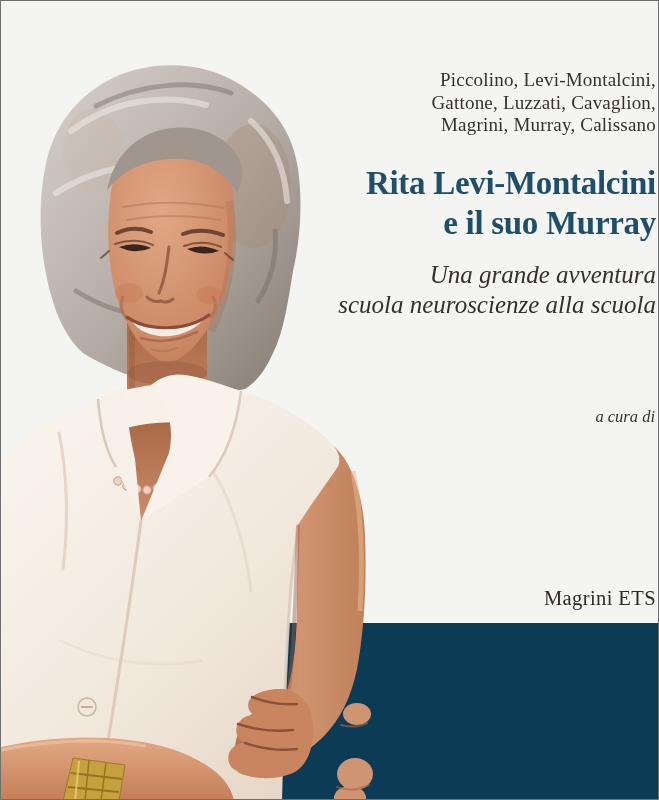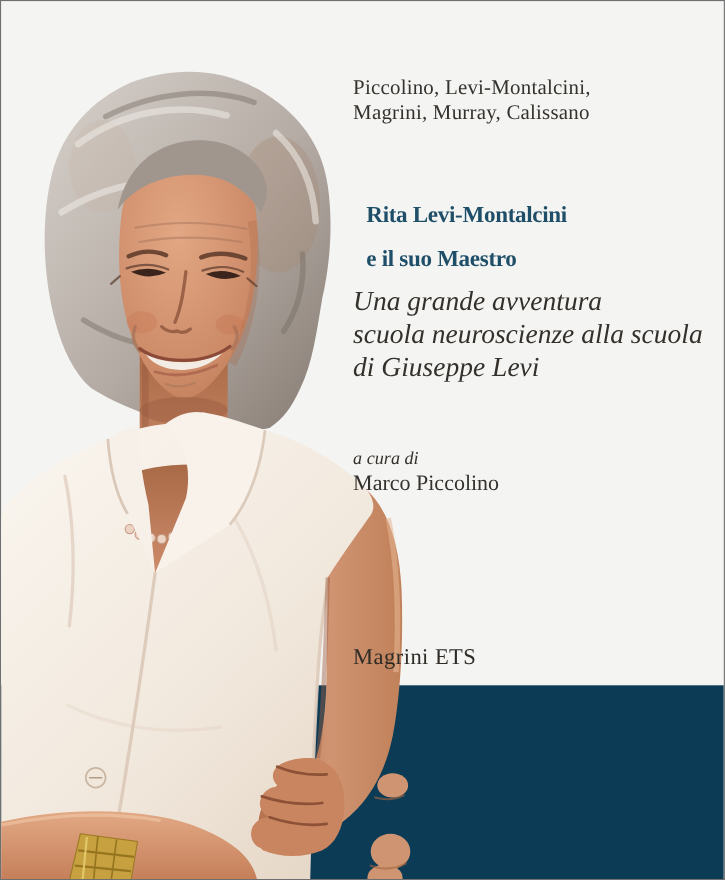--- a/index.html
+++ b/index.html
@@ -5,23 +5,23 @@
   html,body{margin:0;padding:0;background:#ddd;}
   .cover{
     position:relative;width:659px;height:800px;box-sizing:border-box;
     background:var(--background,#f4f4f2);
     border:1px solid #6f6f6f;
     overflow:hidden;
     font-family:"Liberation Serif","DejaVu Serif",serif;
   }
   .photo{position:absolute;left:0;top:0;z-index:2;}
   .band{position:absolute;left:0;top:622px;width:100%;height:178px;background:var(--band-navy,#0c3b55);z-index:1;}
-  .textcol{position:absolute;left:320px;top:0;width:335px;height:100%;text-align:left;z-index:3;}
+  .textcol{position:absolute;left:320px;top:0;width:335px;height:100%;text-align:right;z-index:3;}
   .authors{position:absolute;top:68px;left:0;right:0;font-size:19px;line-height:22.5px;letter-spacing:.2px;color:#35322d;}
-  .title{position:absolute;top:162px;left:0;right:0;margin:12px;font-size:21px;line-height:40px;font-weight:700;color:var(--title-blue,#1e4e68);letter-spacing:-.3px;}
+  .title{position:absolute;top:162px;left:0;right:0;margin:0;font-size:33px;line-height:40px;font-weight:700;color:var(--title-blue,#1e4e68);letter-spacing:-.3px;}
   .title span{display:block;}
   .subtitle{position:absolute;top:259px;left:0;right:0;font-style:italic;font-size:25px;line-height:30px;color:#34312c;}
   .editor{position:absolute;top:406px;left:0;right:1px;color:#35322d;}
   .editor-prefix{font-style:italic;font-size:16.5px;line-height:20px;}
   .editor-name{font-size:20px;line-height:24px;}
   .publisher{position:absolute;top:586px;left:0;right:0;font-size:20.5px;letter-spacing:.4px;color:#2e2b27;}
 </style>
 </head>
 <body>
 
@@ -204,35 +204,34 @@
       </g>
     </g>
   </svg>
 
   <div class="band"></div>
 
   <div class="textcol">
 
     <div class="authors">
       <div>Piccolino, Levi-Montalcini,</div>
+      <div>Gattone, Luzzati, Cavaglion,</div>
       <div>Magrini, Murray, Calissano</div>
     </div>
 
     <h1 class="title">
       <span>Rita Levi-Montalcini</span>
-      <span>e il suo Maestro</span>
+      <span>e il suo Murray</span>
     </h1>
 
     <div class="subtitle">
       <div>Una grande avventura</div>
       <div>scuola neuroscienze alla scuola</div>
-      <div>di Giuseppe Levi</div>
     </div>
 
     <div class="editor">
       <div class="editor-prefix">a cura di</div>
-      <div class="editor-name">Marco Piccolino</div>
     </div>
 
     <div class="publisher">Magrini ETS</div>
 
   </div>
 </div>
 
 </body></html>

